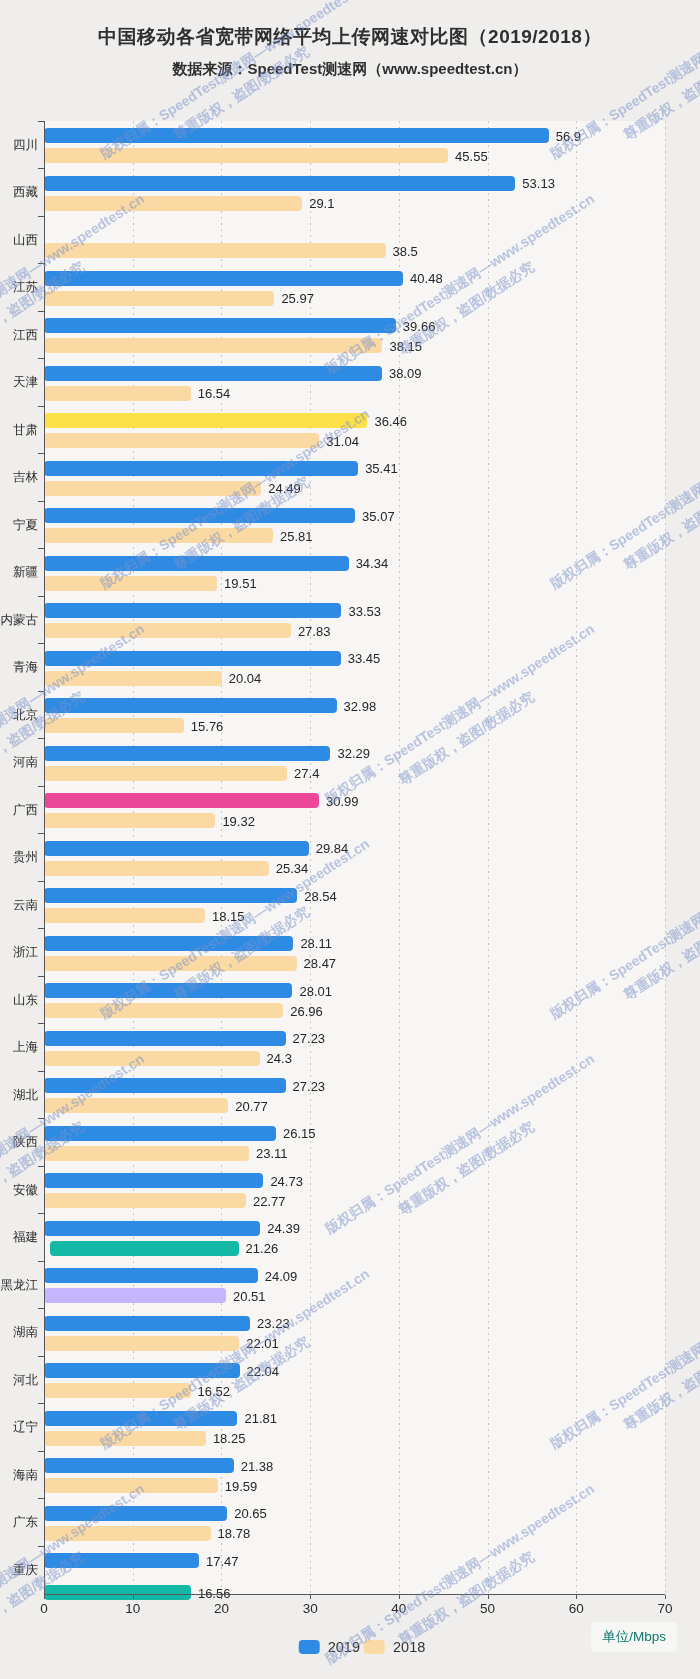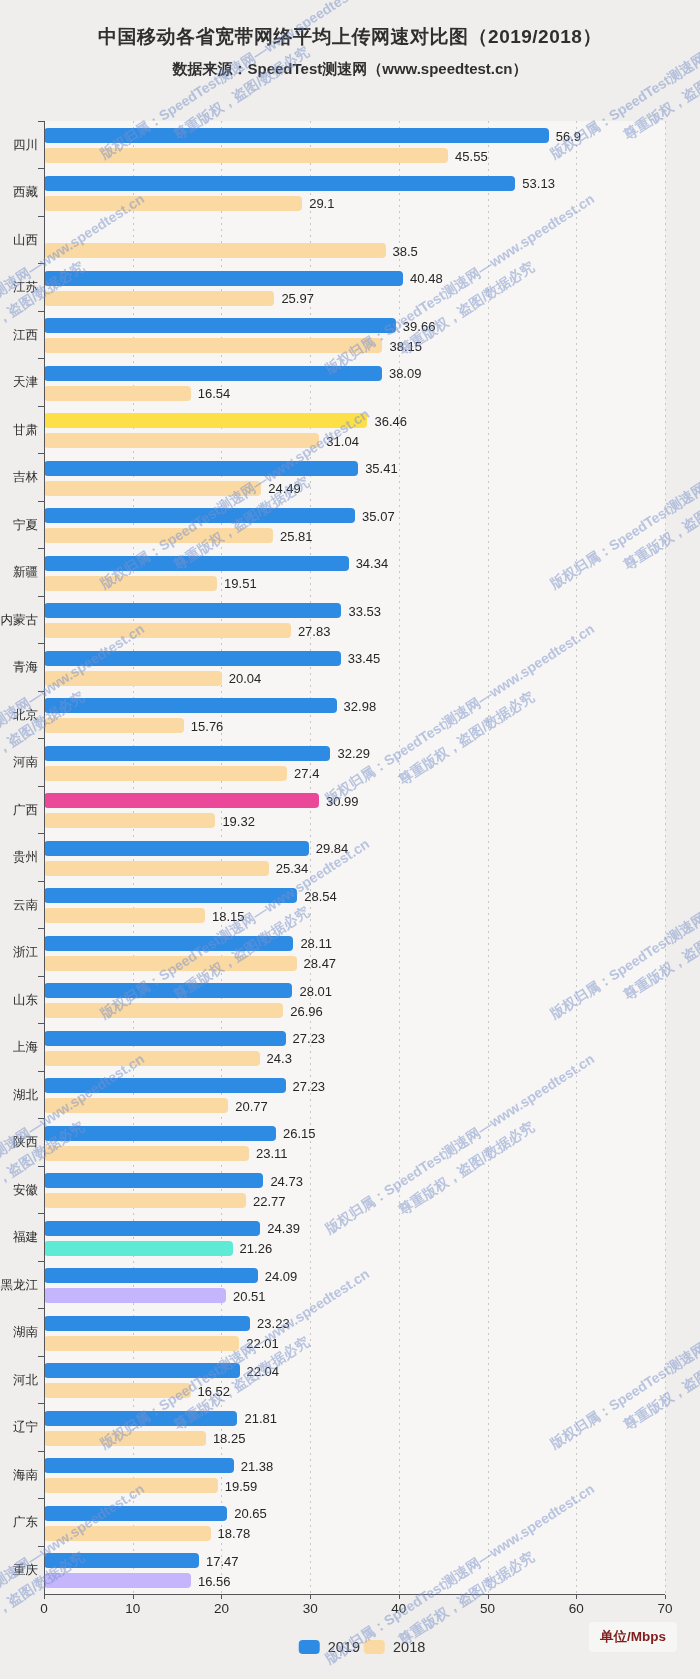--- a/index.html
+++ b/index.html
@@ -47,21 +47,21 @@
     font-size:13px; color:#262626; white-space:nowrap;
   }
   .xtick { position:absolute; bottom:-5px; width:1px; height:4px; background:#55565a; }
   .xlabel {
     position:absolute; top:calc(100% + 7px); transform:translateX(-50%);
     font-size:13.5px; color:#2b2b2b;
   }
   .unit-box {
     position:absolute; right:23px; top:1622px;
     background:rgba(255,255,255,0.45); border-radius:4px;
-    padding:6px 11px; font-size:13.5px; font-weight:bold; color:#7f1d1d;
+    padding:6px 11px; font-size:13.5px; font-weight:normal; color:#0f766e;
   }
   .legend {
     position:absolute; top:1639px; left:50%; transform:translateX(-50%);
     margin-left:12px; display:flex; align-items:flex-start; gap:4px;
   }
   .legend-item { display:flex; align-items:center; gap:8px; cursor:pointer; }
   .swatch { width:21px; height:14px; border-radius:4px; }
   .legend-label { font-size:14.5px; color:#333; }
   .wm-layer { position:absolute; inset:0; pointer-events:none; z-index:5; overflow:hidden; }
   .wm {
@@ -315,21 +315,21 @@
     <div class="bar s2018" style="width: 32.5286%; background: rgb(251, 217, 162);">
       <span class="val v18">22.77</span>
     </div>
   </div>
 
   <div class="row">
     <span class="cat">福建</span>
     <div class="bar s2019" style="width: 34.8429%; background: rgb(46, 139, 228);">
       <span class="val v19">24.39</span>
     </div>
-    <div class="bar s2018" style="width: 30.3714%; background: #5eead4;">
+    <div class="bar s2018" style="width: 30.3714%; background: #14b8a6; margin-left: 6px;">
       <span class="val v18">21.26</span>
     </div>
   </div>
 
   <div class="row">
     <span class="cat">黑龙江</span>
     <div class="bar s2019" style="width: 34.4143%; background: rgb(46, 139, 228);">
       <span class="val v19">24.09</span>
     </div>
     <div class="bar s2018" style="width: 29.3%; background: #c4b5fd;">
@@ -385,21 +385,21 @@
     <div class="bar s2018" style="width: 26.8286%; background: rgb(251, 217, 162);">
       <span class="val v18">18.78</span>
     </div>
   </div>
 
   <div class="row">
     <span class="cat">重庆</span>
     <div class="bar s2019" style="width: 24.9571%; background: rgb(46, 139, 228);">
       <span class="val v19">17.47</span>
     </div>
-    <div class="bar s2018" style="width: 23.6571%; background: #c4b5fd;">
+    <div class="bar s2018" style="width: 23.6571%; background: #14b8a6; margin-top: 12px;">
       <span class="val v18">16.56</span>
     </div>
   </div>
 </div>
     <div class="y-axis"></div>
     <div class="x-axis"></div>
     <div id="xticks">
         <div class="xtick" style="left: 0%;"></div>
         <span class="xlabel" style="left: 0%;">0</span>
         <div class="xtick" style="left: 14.2857%;"></div>

